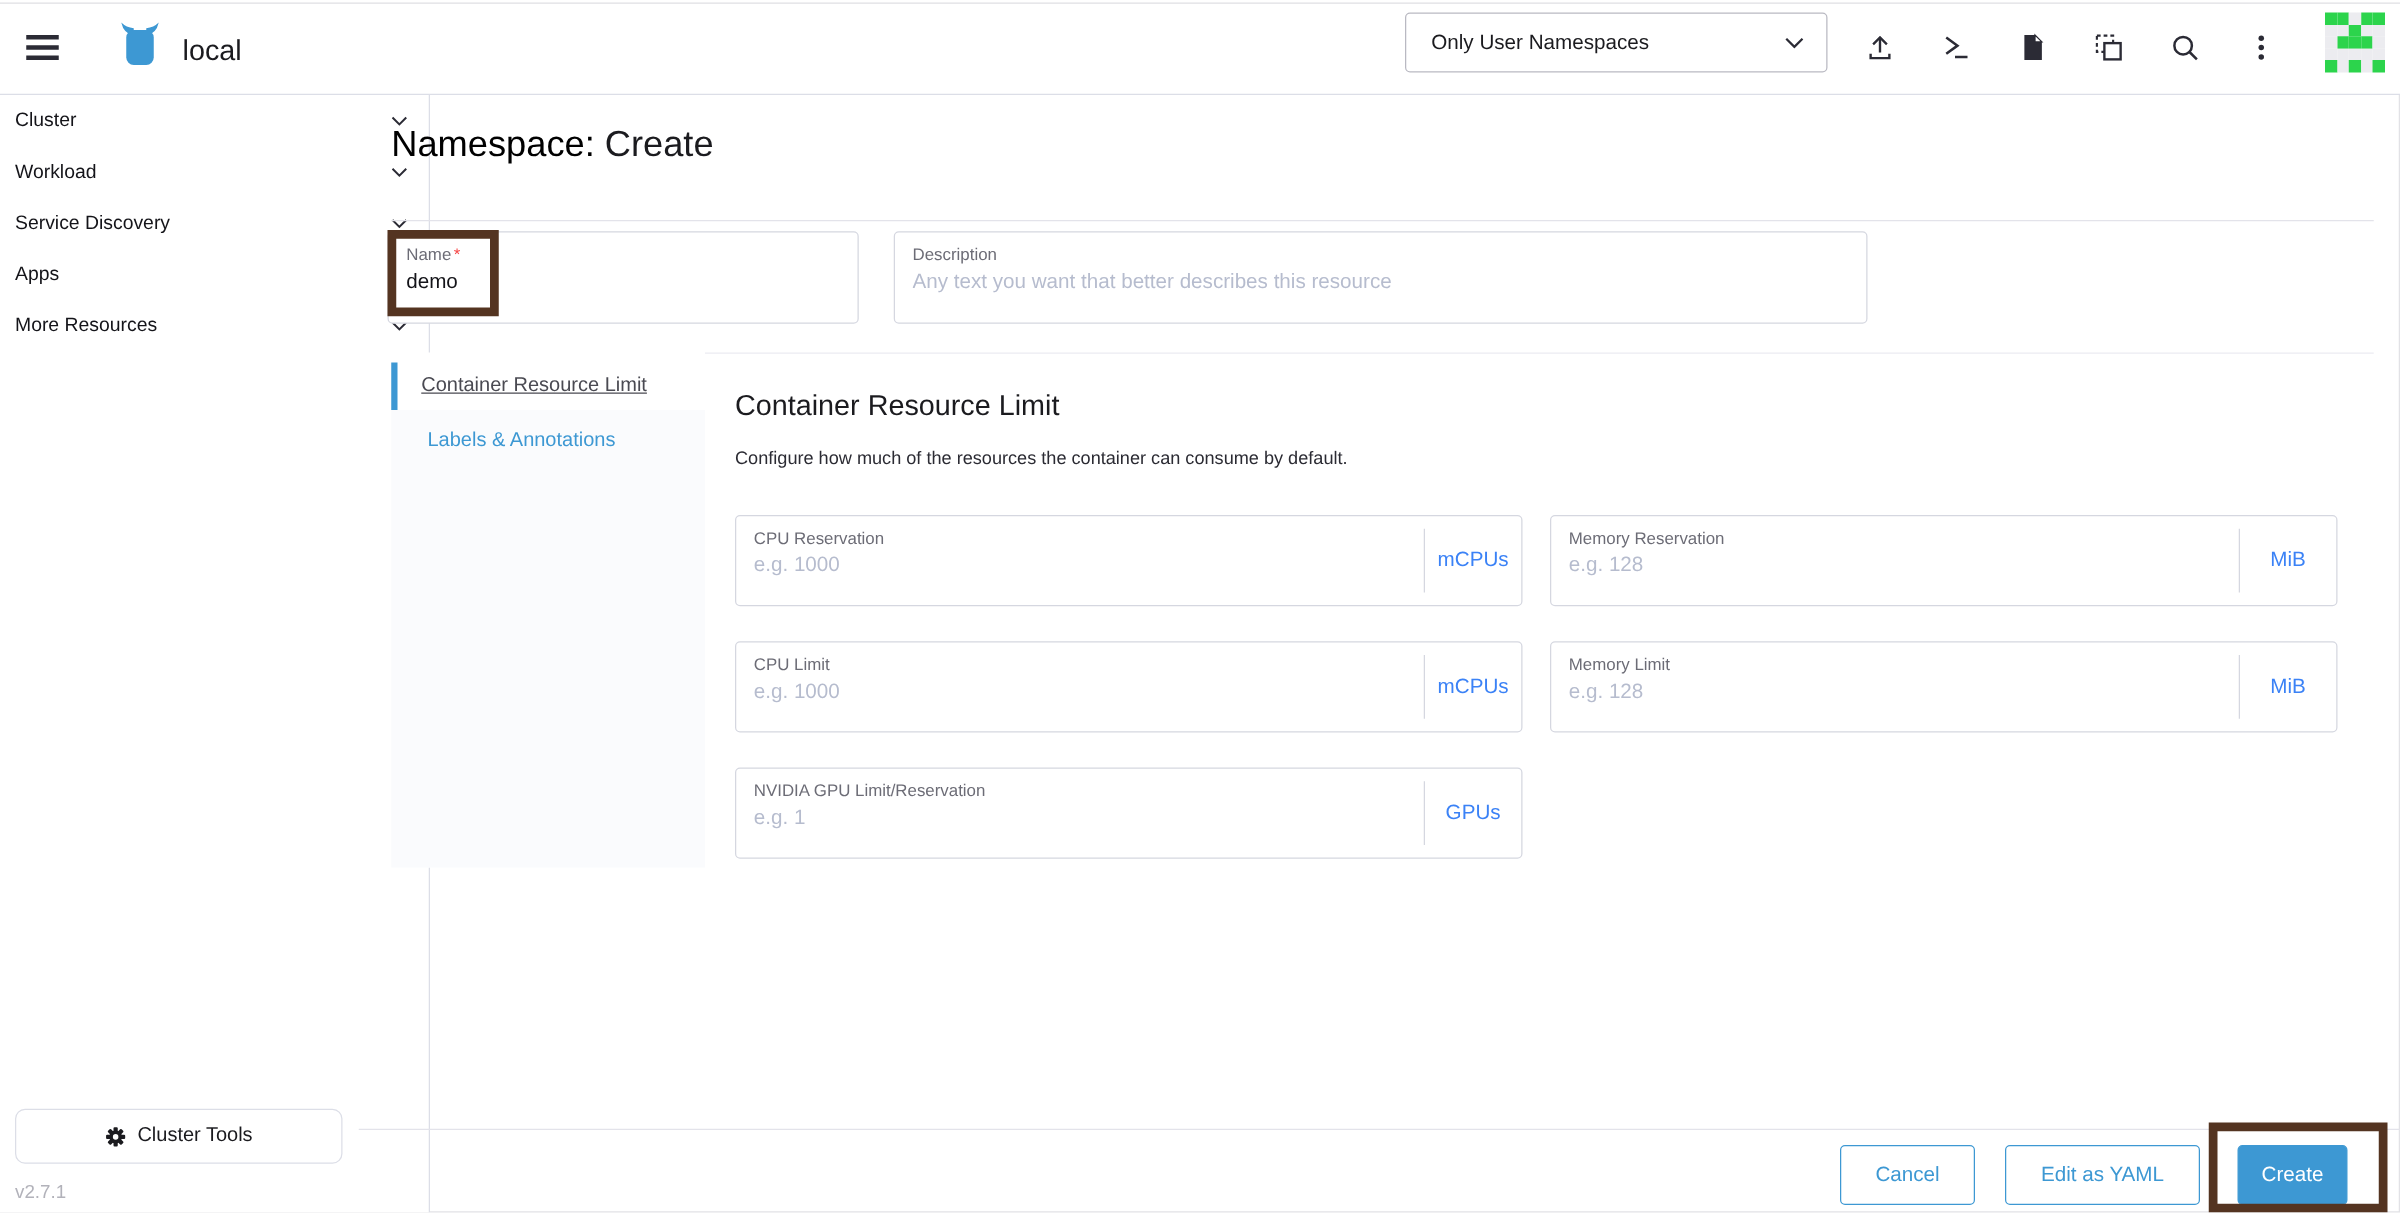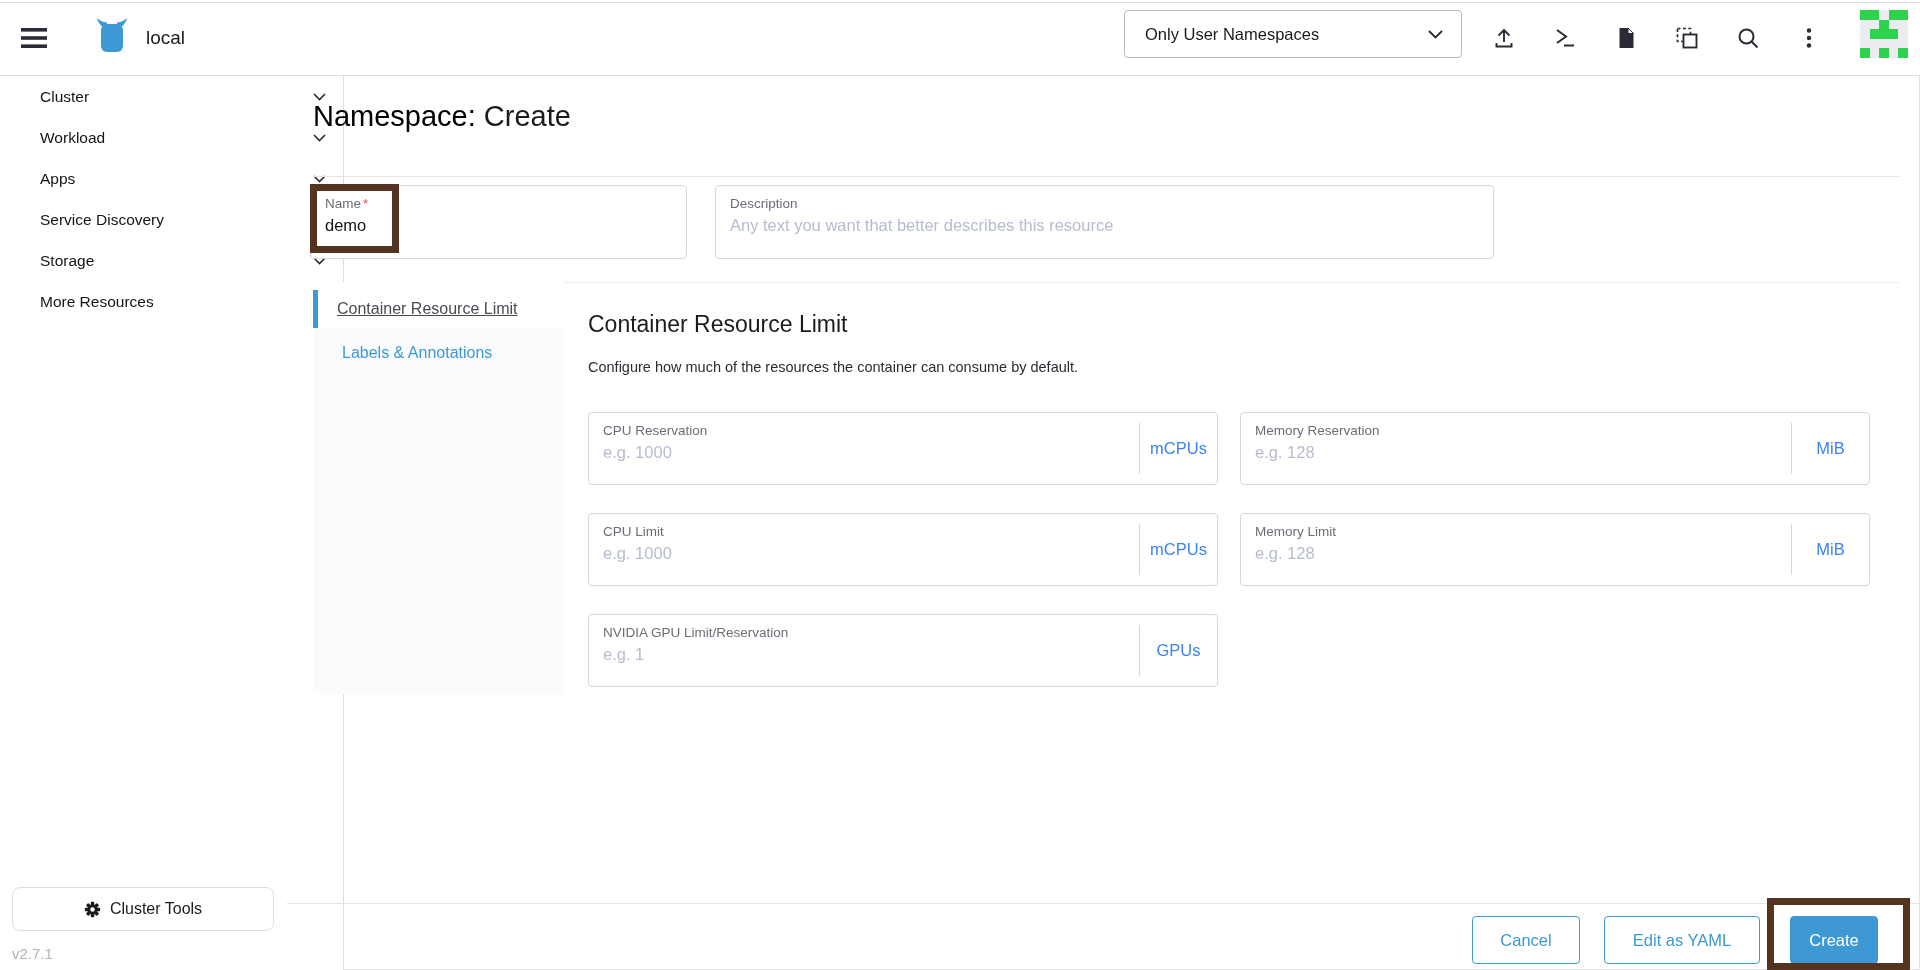--- a/index.html
+++ b/index.html
@@ -11,34 +11,34 @@
     box-shadow: inset 0 0 0 1px #e2e2e6;
   }
   svg { display:block; }
 
   
   .header { position:absolute; top:0; left:0; width:1920px; height:76px;
     border-bottom:1px solid #dcdee7; background:#fff; }
   .header::before { content:""; position:absolute; top:2px; left:0; right:0; height:1px; background:#dfdfe3; }
   .hamburger { position:absolute; left:20px; top:26px; width:28px; height:24px; cursor:pointer; }
   .brand-logo { position:absolute; left:88px; top:14px; width:48px; height:48px; }
-  .cluster-name { position:absolute; left:146px; top:27px; font-size:19px; color:#1b1b1f; }
+  .cluster-name { position:absolute; left:146px; top:27px; font-size:23px; color:#1b1b1f; }
   .ns-dropdown { position:absolute; left:1124px; top:10px; width:338px; height:48px;
     border:1px solid #b9b9c2; border-radius:4px; background:#fff;
     display:flex; align-items:center; justify-content:space-between;
     padding:0 18px 0 20px; font-size:16.5px; color:#1b1b1f; cursor:pointer; }
   .header-icons { position:absolute; left:1492px; top:0; height:76px;
     display:flex; align-items:center; gap:37px; }
   .hicon { width:24px; height:24px; cursor:pointer; }
   .avatar { position:absolute; left:1860px; top:10px; width:48px; height:48px;
     display:grid; grid-template-columns:repeat(5,1fr); grid-template-rows:repeat(5,1fr); cursor:pointer; }
 
   
   .sidebar { position:absolute; top:76px; left:0; width:344px; bottom:0;
-    border-right:1px solid #dcdee7; background:#fff;padding-left:28px; }
+    border-right:1px solid #dcdee7; background:#fff; }
   .side-item { height:41px; display:flex; align-items:center; justify-content:space-between;
     padding:0 17px 0 12px; font-size:15.5px; color:#141419; cursor:pointer; }
   .cluster-tools { position:absolute; left:12px; bottom:39px; width:262px; height:44px;
     border:1px solid #dcdee7; border-radius:8px; background:#fff;
     display:flex; align-items:center; justify-content:center; gap:9px;
     font-size:16px; color:#1b1b1f; cursor:pointer; font-family:inherit; }
   .version { position:absolute; left:12px; bottom:8px; font-size:15px; color:#b2b2ba; }
 
   
   .main-title { position:absolute; left:313px; top:100px; font-size:29px; }
@@ -199,37 +199,29 @@
   </div>
   <div class="side-item">
     <span>Workload</span>
     <span>
         <svg width="13" height="8" viewBox="0 0 13 8">
           <polyline points="1,1 6.5,6.5 12,1" fill="none" stroke="#2b2b35" stroke-width="1.6"></polyline>
         </svg>
       </span>
   </div>
   <div class="side-item">
+    <span>Service Discovery</span>
+    <span>
+        <svg width="13" height="8" viewBox="0 0 13 8">
+          <polyline points="1,1 6.5,6.5 12,1" fill="none" stroke="#2b2b35" stroke-width="1.6"></polyline>
+        </svg>
+      </span>
+  </div>
+  <div class="side-item">
     <span>Apps</span>
-    <span>
-        <svg width="13" height="8" viewBox="0 0 13 8">
-          <polyline points="1,1 6.5,6.5 12,1" fill="none" stroke="#2b2b35" stroke-width="1.6"></polyline>
-        </svg>
-      </span>
-  </div>
-  <div class="side-item">
-    <span>Service Discovery</span>
-    <span>
-        <svg width="13" height="8" viewBox="0 0 13 8">
-          <polyline points="1,1 6.5,6.5 12,1" fill="none" stroke="#2b2b35" stroke-width="1.6"></polyline>
-        </svg>
-      </span>
-  </div>
-  <div class="side-item">
-    <span>Storage</span>
     <span>
         <svg width="13" height="8" viewBox="0 0 13 8">
           <polyline points="1,1 6.5,6.5 12,1" fill="none" stroke="#2b2b35" stroke-width="1.6"></polyline>
         </svg>
       </span>
   </div>
   <div class="side-item">
     <span>More Resources</span>
     <span>
         <svg width="13" height="8" viewBox="0 0 13 8">

